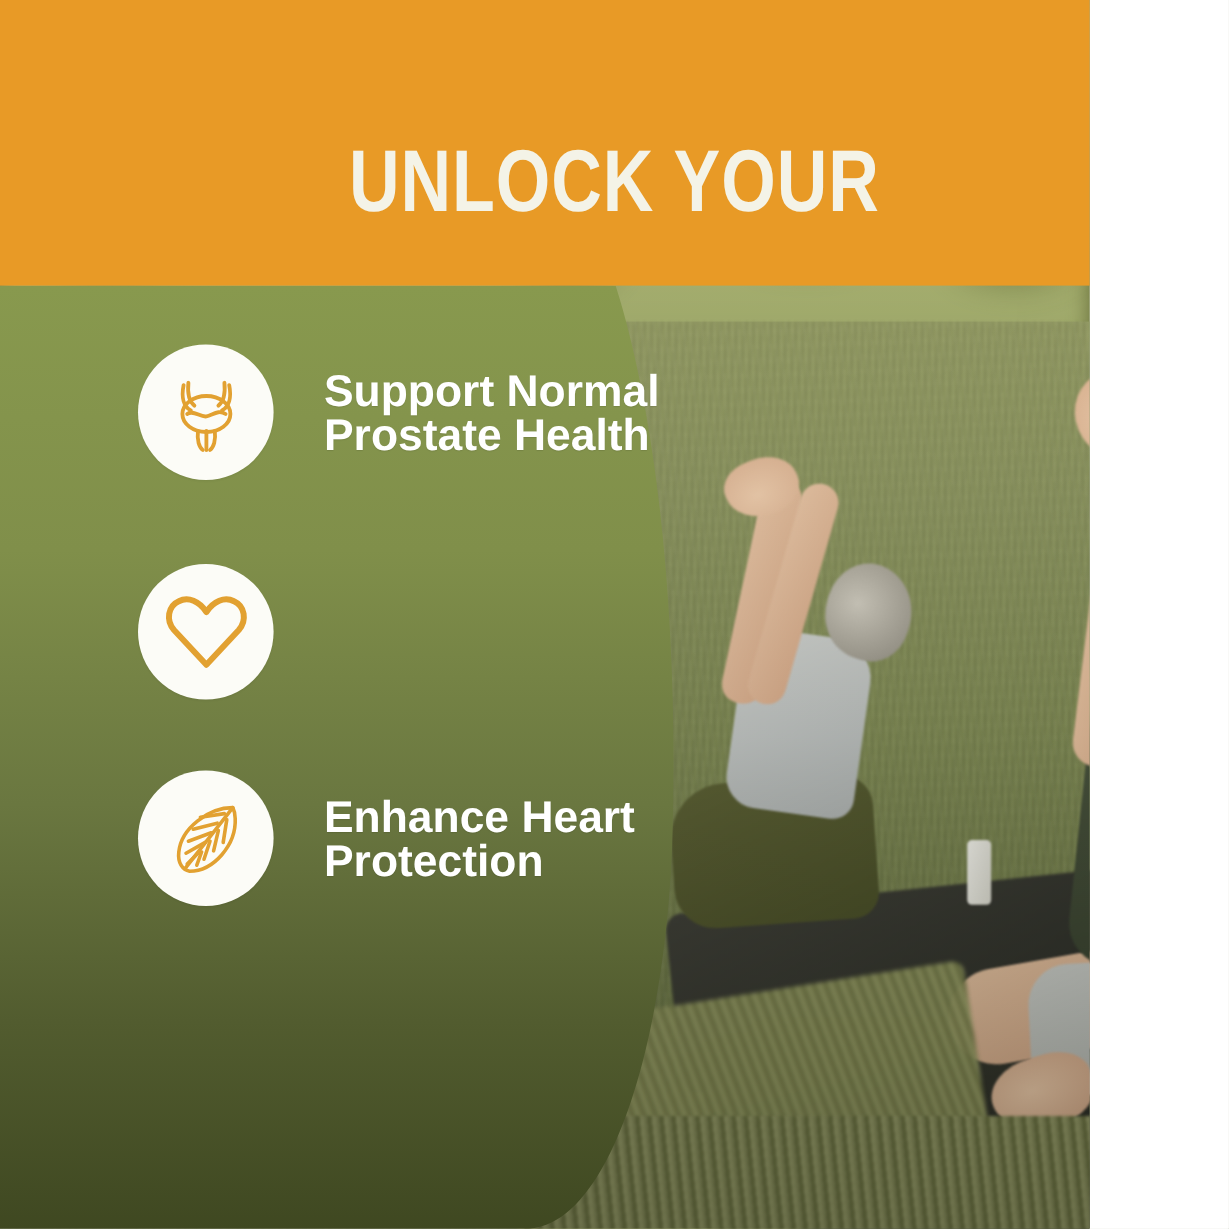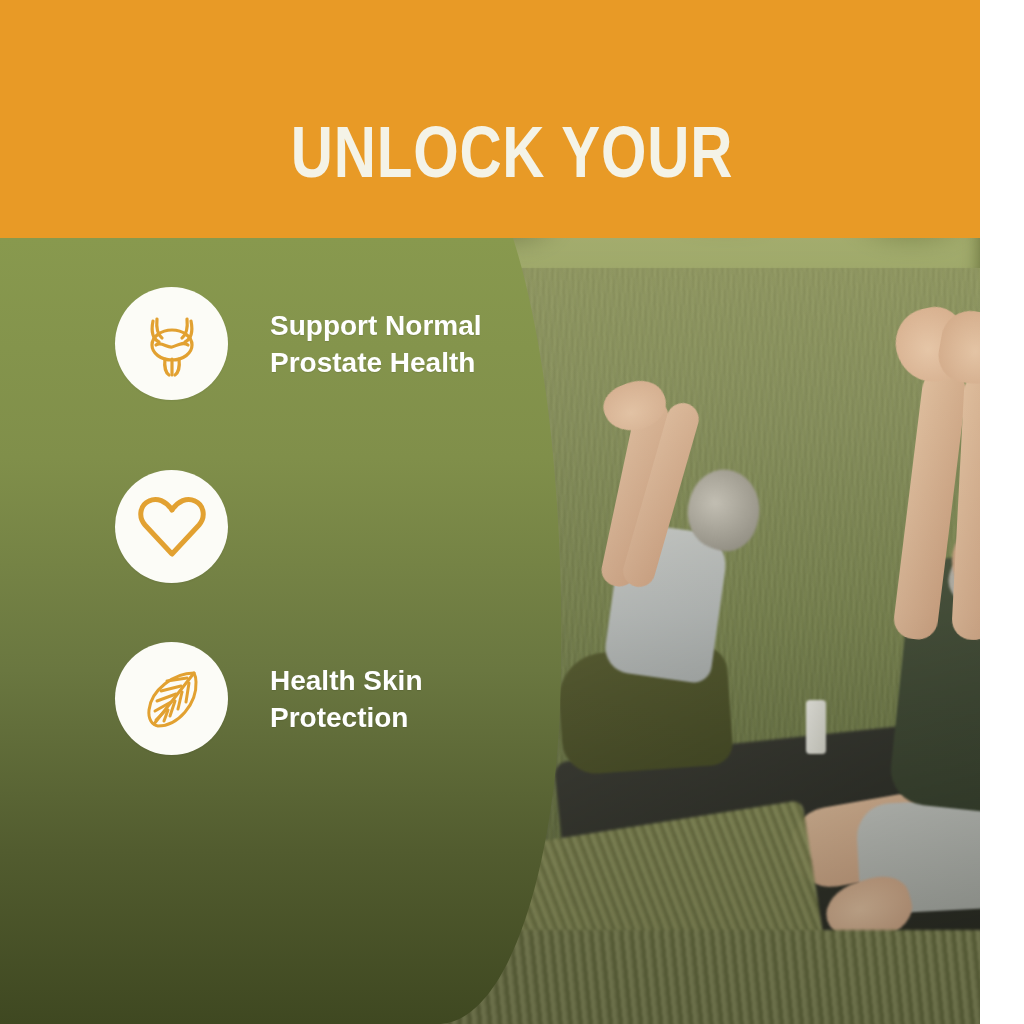--- a/index.html
+++ b/index.html
@@ -5,21 +5,21 @@
   html, body {
     margin: 0;
     padding: 0;
     background: #ffffff;
   }
   body {
     font-family: "Liberation Sans", sans-serif;
   }
   .canvas {
     position: relative;
-    width: 980px;
+    width: 908px;
     height: 1024px;
     overflow: hidden;
     background: #55612c;
   }
 
   
   .photo {
     position: absolute;
     inset: 0;
     overflow: hidden;
@@ -281,21 +281,21 @@
     justify-content: center;
     flex: none;
     box-shadow: 0 1px 2px rgba(0,0,0,.06);
   }
   .icon-circle svg { display: block; }
   .benefit-label {
     margin-left: 42px;
     color: #ffffff;
     font-family: "Liberation Sans", sans-serif;
     font-weight: 700;
-    font-size: 28px;
+    font-size: 37px;
     line-height: 37px;
     white-space: pre-line;
     text-shadow: 0 1px 1px rgba(0,0,0,.10);
   }
 </style>
 </head>
 <body>
 
 <div class="canvas">
 
@@ -379,19 +379,19 @@
           <path d="M44 22 L24 27"></path>
           <path d="M39 30 L20 37"></path>
           <path d="M34 38 L18 47"></path>
           <path d="M29 46 L19 56"></path>
           <path d="M52 19 L49 38"></path>
           <path d="M45 28 L41 45"></path>
           <path d="M38 37 L33 52"></path>
           <path d="M31 46 L27 57"></path>
         </svg>
       </div>
-      <div class="benefit-label">Health Skin
+      <div class="benefit-label">Enhance Heart
 Protection</div>
     </div>
 
 
   </div>
 </div>
 
 </body></html>

